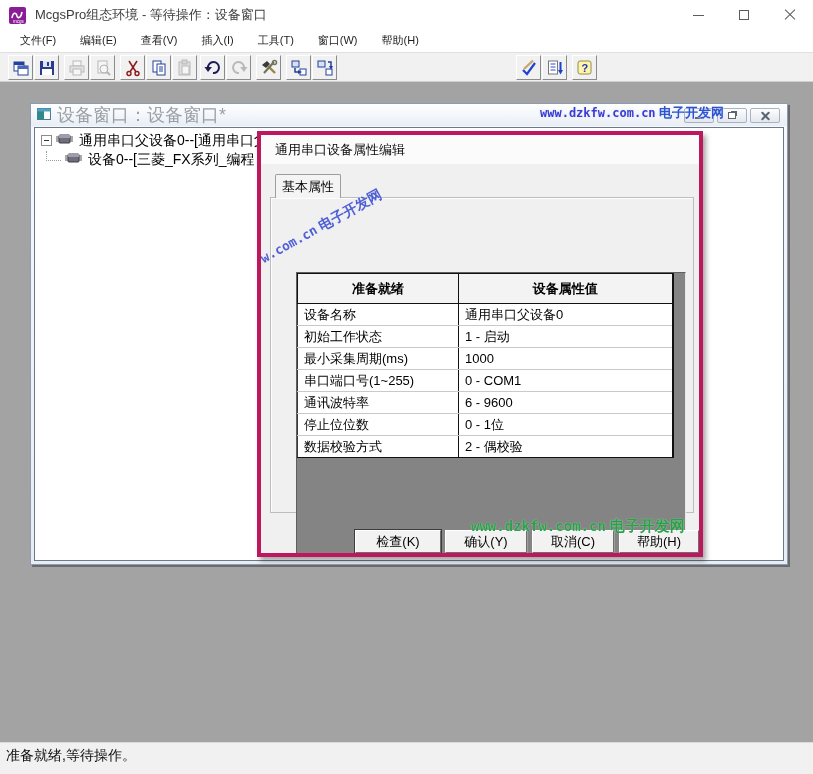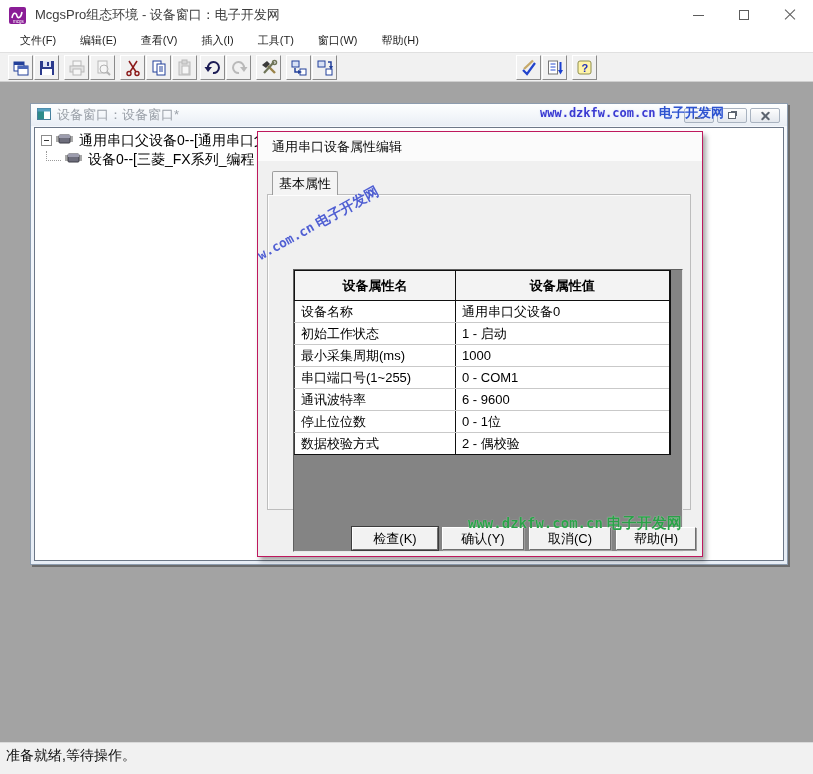--- a/index.html
+++ b/index.html
@@ -39,21 +39,21 @@
   
   .desktop { position:absolute; left:0; top:82px; width:813px; height:660px; background:#a3a3a3; }
 
   
   .mdi { position:absolute; left:30px; top:21px; width:758px; height:462px;
     background:linear-gradient(#f6f9fd,#e7edf5); border:1px solid #8d9cae;
     box-shadow:2px 2px 0 rgba(40,40,40,.45); }
   .mdi-titlebar { position:absolute; left:0; top:0; right:0; height:22px; display:flex; align-items:center;
     background:linear-gradient(#feffff,#e9eef5); }
   .mdi-title-icon { margin-left:6px; flex:0 0 auto; }
-  .mdi-title { margin-left:6px; color:#9aa0a8; font-size:13px; white-space:nowrap; }
+  .mdi-title { margin-left:6px; color:#9aa0a8; font-size:18px; white-space:nowrap; }
   .mdi-controls { position:absolute; right:7px; top:4px; display:flex; gap:3px; }
   .mdi-btn { width:30px; height:15px; background:linear-gradient(#fdfdfd,#e3e7ed); border:1px solid #a9b3c0; border-radius:2px;
     display:flex; align-items:center; justify-content:center; }
   .mg-min { width:9px; height:2px; background:#5d6570; margin-top:5px; }
   .mg-restore { width:8px; height:7px; border:1px solid #5d6570; background:#fff; box-shadow:2px -2px 0 -1px #5d6570; }
   .mg-close { position:relative; width:9px; height:9px; }
   .mg-close::before,.mg-close::after { content:""; position:absolute; left:-1px; top:4px; width:11px; height:2px; background:#5d6570; border-radius:1px;}
   .mg-close::before{ transform:rotate(45deg);} .mg-close::after{ transform:rotate(-45deg);}
   .mdi-content { position:absolute; left:3px; top:23px; right:3px; bottom:3px; background:#fff; border:1px solid #6d7888; overflow:hidden; }
 
@@ -73,21 +73,21 @@
   .wm-top .site { color:#2d53cf; font-size:13px; }
   .wm-diag { position:absolute; left:-54px; top:146px; transform:rotate(-29deg); transform-origin:0 50%;
     z-index:35; font-size:13px; color:#4353cf; opacity:.92; text-shadow:0 0 2px rgba(235,238,255,.9); }
   .wm-diag .site { font-size:14px; }
   .wm-green { position:absolute; left:210px; top:382px; z-index:45; font-size:14px;
     color:#2aa148; text-shadow:0 0 1px rgba(235,255,240,.8); }
   .wm-green .site { font-size:15px; }
 
   
   .dialog { position:absolute; left:257px; top:49px; width:446px; height:426px; background:#f0f0f0;
-    border:1px solid #be185d; box-shadow:3px 4px 5px rgba(0,0,0,.35); overflow:hidden; z-index:20; }
+    border:4px solid #be185d; box-shadow:3px 4px 5px rgba(0,0,0,.35); overflow:hidden; z-index:20; }
   .dlg-titlebar { position:absolute; left:0; top:0; right:0; height:29px; background:#fbfbfb;
     display:flex; align-items:center; padding-left:14px; font-size:13px; color:#0a0a0a; }
   .tab { position:absolute; left:14px; top:39px; width:66px; height:24px; background:#f4f4f4;
     border:1px solid #9d9d9d; border-bottom:none; border-radius:2px 2px 0 0; z-index:5;
     display:flex; align-items:center; justify-content:center; font-size:13px; color:#000; }
   .tab-frame { position:absolute; left:9px; top:62px; width:424px; height:316px; background:#f0f0f0;
     border:1px solid #bdbdbd; box-shadow:inset 1px 1px 0 #fdfdfd; }
   .dark-panel { position:absolute; left:25px; top:74px; width:390px; height:283px; background:#848484;
     border-top:1px solid #5f5f5f; border-left:1px solid #5f5f5f; border-right:1px solid #e8e8e8; border-bottom:1px solid #e8e8e8; }
 
@@ -113,21 +113,21 @@
 </head>
 <body>
 
 <div class="titlebar">
   <div class="app-icon">
     <svg width="17" height="17" viewBox="0 0 17 17">
         <path d="M3 11 C4 5,7 5,8 9 C9 12,12 11,13 5" stroke="#fff" stroke-width="1.6" fill="none"></path>
         <text x="4" y="16" font-size="4.5" fill="#fff">mcgs</text>
       </svg>
   </div>
-  <div class="main-title">McgsPro组态环境 - 设备窗口：电子开发网</div>
+  <div class="main-title">McgsPro组态环境 - 等待操作：设备窗口</div>
   <div class="win-controls">
     <div class="win-btn">
         <div class="glyph-min"></div>
       </div>
     <div class="win-btn">
         <div class="glyph-max"></div>
       </div>
     <div class="win-btn">
         <div class="glyph-close"></div>
       </div>
@@ -346,21 +346,21 @@
     </div>
     <div class="tab-frame">
       <div class="dark-panel">
         <table class="props">
           <colgroup>
               <col class="c1">
               <col class="c2">
             </colgroup>
           <tbody>
               <tr>
-            <th>设备属性名</th>
+            <th>准备就绪</th>
             <th>设备属性值</th>
           </tr>
           <tr>
             <td class="name">设备名称</td>
             <td class="value">通用串口父设备0</td>
           </tr>
           <tr>
             <td class="name">初始工作状态</td>
             <td class="value">1 - 启动</td>
           </tr>

